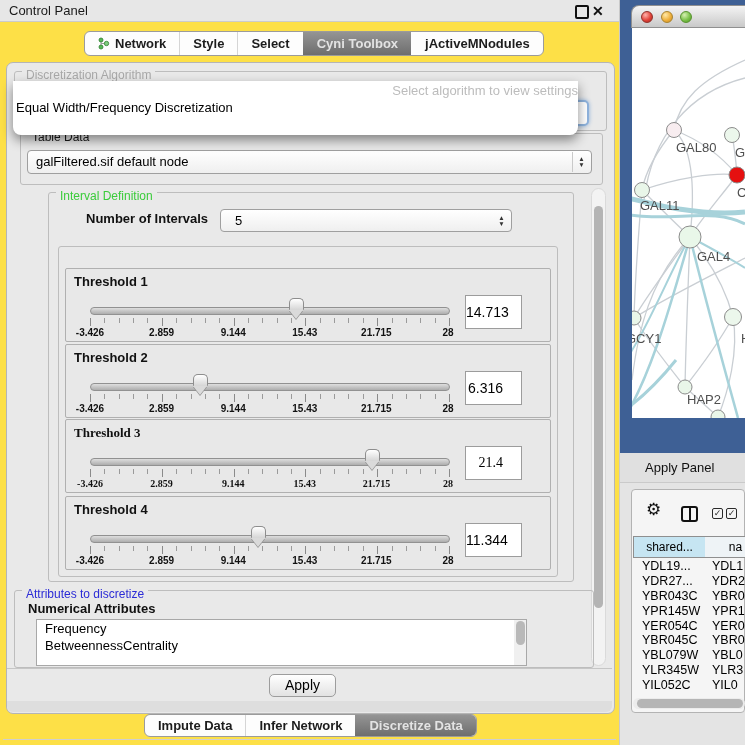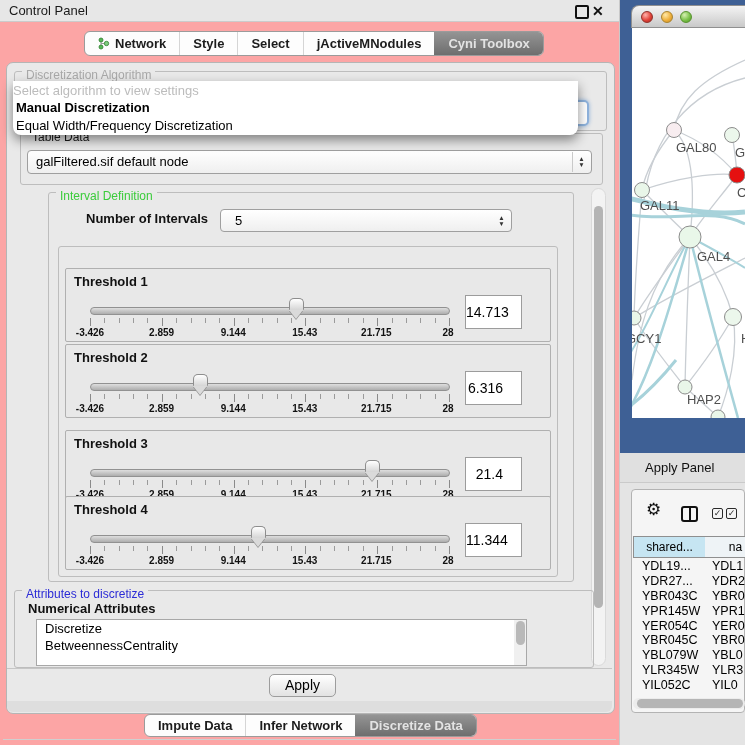--- a/index.html
+++ b/index.html
@@ -1,21 +1,21 @@
 <!DOCTYPE html>
 <html><head>
 <meta charset="utf-8">
 <style>
   html,body{margin:0;padding:0;}
   body{width:745px;height:745px;position:relative;overflow:hidden;
        font-family:"Liberation Sans",sans-serif;background:#e6e6e6;}
   .abs{position:absolute;}
 
   
-  #cp{left:0;top:0;width:620px;height:745px;background:#fca5a5;border-right:1px solid #c9c9c9;box-sizing:border-box;}
+  #cp{left:0;top:0;width:620px;height:745px;background:#fde047;border-right:1px solid #c9c9c9;box-sizing:border-box;}
   #cp-title{left:0;top:0;width:619px;height:22px;background:#e7e7e7;border-bottom:1px solid #cbcbcb;
             font-size:13px;color:#1a1a1a;line-height:22px;padding-left:9px;box-sizing:border-box;}
   #cp-float{left:575px;top:5px;width:10px;height:10px;border:2px solid #111;border-radius:2px;}
   #cp-close{left:592px;top:3px;font-size:14px;font-weight:bold;color:#111;line-height:16px;}
 
   .tabbar{position:absolute;background:#fdfdfd;border:1px solid #9b9b9b;border-radius:6px;
           display:flex;align-items:stretch;overflow:hidden;}
   .tab{display:flex;align-items:center;padding:0 13px;font-size:13px;font-weight:bold;color:#1c1c1c;
        border-left:1px solid #d5d5d5;white-space:nowrap;}
   .tab:first-child{border-left:none;}
@@ -29,21 +29,21 @@
 
   .group{position:absolute;border:1px solid #bdbdbd;border-radius:3px;}
   .gtitle{position:absolute;top:-8px;left:7px;background:#e9e9e9;padding:4px 4px;font-size:12px;white-space:nowrap;}
 
   #algo-group{left:14px;top:71px;width:591px;height:58px;}
   #algo-group .gtitle{color:#a9a9a9;}
   #combo-frag{left:564px;top:100px;width:25px;height:26px;background:#fff;border:2px solid #8fb3dd;
               border-radius:5px;box-shadow:0 0 4px #8fb3dd;z-index:2;box-sizing:border-box;}
   #popup{left:13px;top:81px;width:565px;height:54px;background:#fff;border-radius:0 0 8px 8px;
          box-shadow:0 5px 12px rgba(0,0,0,.45);z-index:5;}
-  #popup-prompt{height:18px;line-height:19px;text-align:left;color:#bcbcbc;font-size:13px;}
+  #popup-prompt{height:18px;line-height:19px;text-align:right;color:#bcbcbc;font-size:13px;}
   .popup-option{height:18px;line-height:18px;padding-left:3px;font-size:13px;color:#000;}
   .popup-option.hl{font-weight:bold;}
 
   #td-group{left:20px;top:133px;width:581px;height:50px;}
   #td-group .gtitle{color:#1a1a1a;}
   .combo{position:absolute;border:1px solid #9f9f9f;border-radius:4px;background:linear-gradient(#ffffff,#efefef);
          font-size:13px;color:#000;line-height:22px;padding-left:8px;box-sizing:border-box;}
   #td-combo{left:27px;top:150px;width:565px;height:24px;}
   .stepper{position:absolute;right:1px;top:1px;bottom:1px;width:17px;border-left:1px solid #c9c9c9;
            display:flex;flex-direction:column;align-items:center;justify-content:center;
@@ -147,39 +147,38 @@
         </svg>
       </span>
       <span>Network</span>
     </div>
     <div class="tab">
         <span>Style</span>
       </div>
     <div class="tab">
         <span>Select</span>
       </div>
-    <div class="tab">
-        <span>jActiveMNodules</span>
-      </div>
     <div class="tab sel">
         <span>Cyni Toolbox</span>
+      </div>
+    <div class="tab">
+        <span>jActiveMNodules</span>
       </div>
   </div>
 
   <div class="abs" id="outer"></div>
 
   <div class="group" id="algo-group">
     <div class="gtitle">Discretization Algorithm</div>
   </div>
   <div class="abs" id="combo-frag"></div>
 
   <div class="abs" id="popup">
     <div id="popup-prompt">Select algorithm to view settings</div>
     <div>
-        <div class="popup-option hl">Manual Discretization</div>
         <div class="popup-option">Equal Width/Frequency Discretization</div>
       </div>
   </div>
 
   <div class="group" id="td-group">
     <div class="gtitle">Table Data</div>
   </div>
   <div class="combo" id="td-combo">
     <span>galFiltered.sif default node</span>
     <span class="stepper">
@@ -226,21 +225,21 @@
           <div class="t-ticks-major"></div>
           <div class="t-thumb" style="left: 127.479px;"></div>
           <span class="t-ticklabel" style="left: 24px;">-3.426</span>
           <span class="t-ticklabel" style="left: 95.6px;">2.859</span>
           <span class="t-ticklabel" style="left: 167.2px;">9.144</span>
           <span class="t-ticklabel" style="left: 238.8px;">15.43</span>
           <span class="t-ticklabel" style="left: 310.4px;">21.715</span>
           <span class="t-ticklabel" style="left: 382px;">28</span>
           <div class="t-value">6.316</div>
         </div>
-        <div class="t-box" style="top: 183px;">
+        <div class="t-box" style="top: 172px; font-family: Liberation Serif, serif;">
           <div class="t-label">Threshold 3</div>
           <div class="t-track"></div>
           <div class="t-ticks-minor"></div>
           <div class="t-ticks-major"></div>
           <div class="t-thumb" style="left: 299.314px;"></div>
           <span class="t-ticklabel" style="left: 24px;">-3.426</span>
           <span class="t-ticklabel" style="left: 95.6px;">2.859</span>
           <span class="t-ticklabel" style="left: 167.2px;">9.144</span>
           <span class="t-ticklabel" style="left: 238.8px;">15.43</span>
           <span class="t-ticklabel" style="left: 310.4px;">21.715</span>
@@ -262,21 +261,21 @@
           <div class="t-value">11.344</div>
         </div>
       </div>
   </div>
 
   <div class="group" id="attr-group">
     <div class="gtitle">Attributes to discretize</div>
   </div>
   <div class="abs" id="attr-subtitle">Numerical Attributes</div>
   <div class="abs" id="attr-list">
-      <div class="attr-item">Discretize</div>
+      <div class="attr-item">Frequency</div>
       <div class="attr-item">BetweennessCentrality</div>
     </div>
   <div class="abs" id="attr-sb"></div>
   <div class="abs" id="attr-sbthumb"></div>
 
   <div class="abs" id="apply-row"></div>
   <div class="abs" id="apply-strip"></div>
   <div class="abs" id="apply-btn">Apply</div>
 
   <div class="tabbar" id="bottom-tabs">

